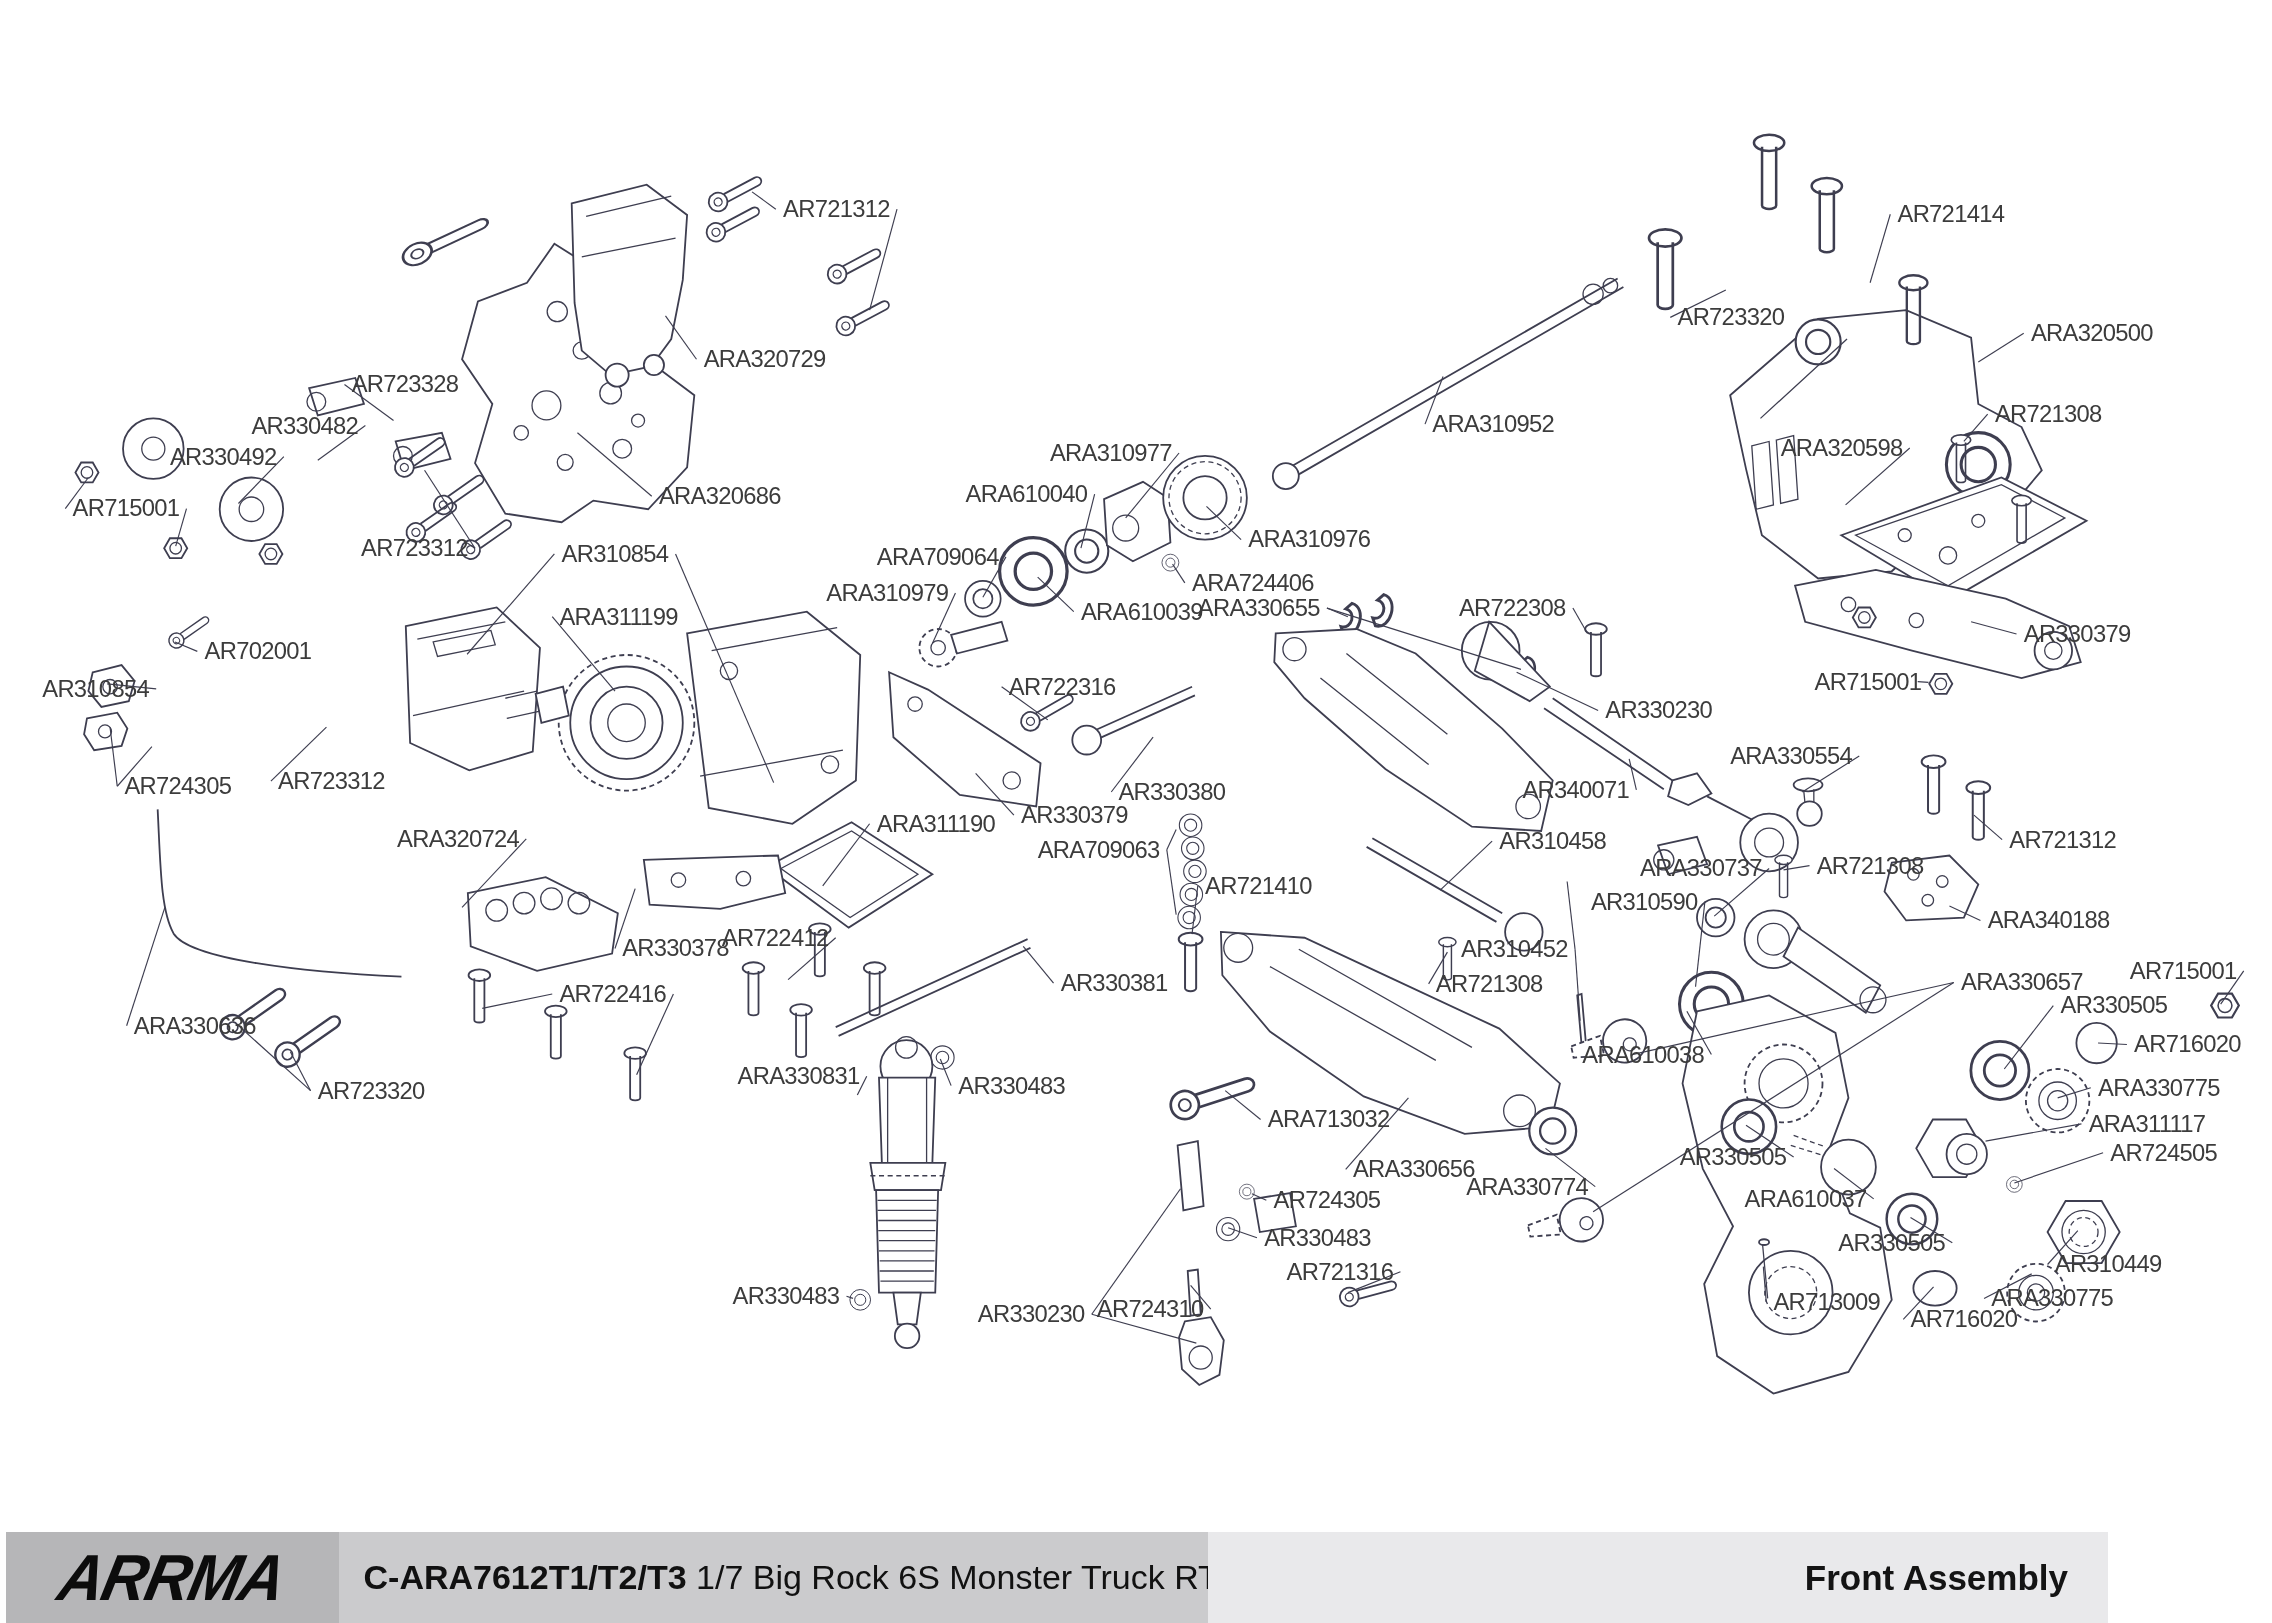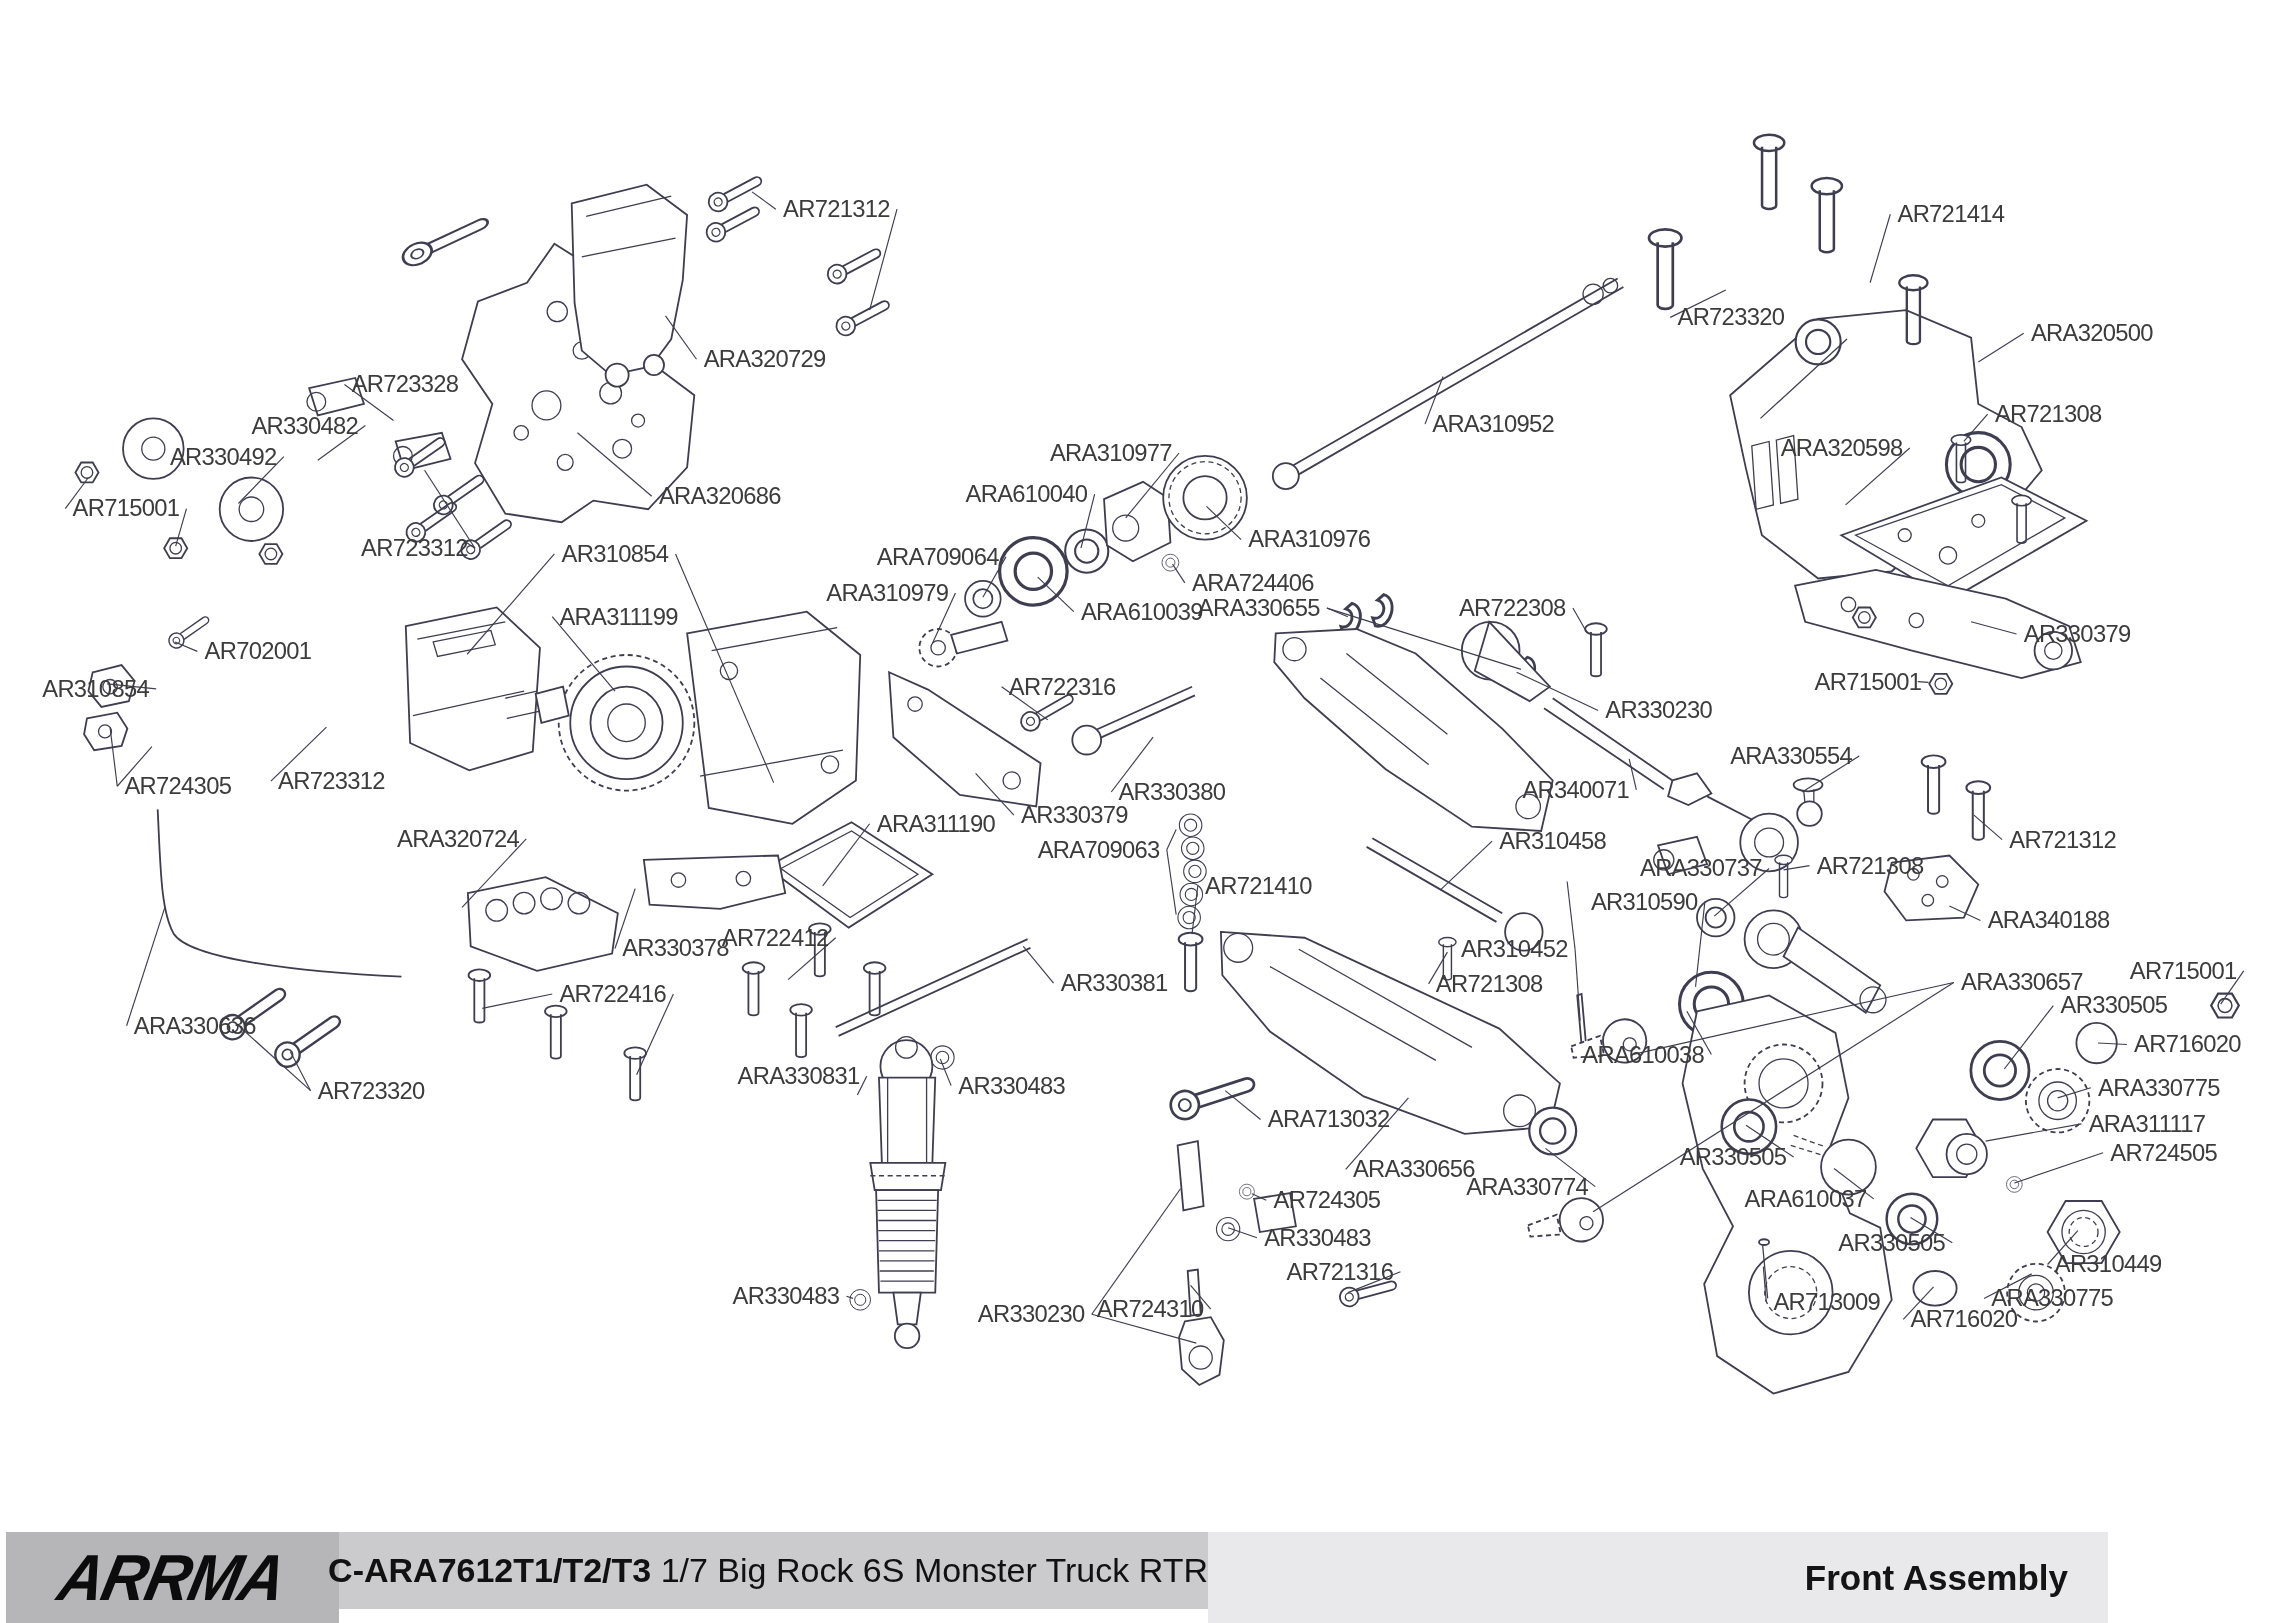--- a/index.html
+++ b/index.html
@@ -10,21 +10,21 @@
   #diagram .part{stroke:var(--line,#3e3e50);stroke-width:2.5;fill:#fff;}
   #diagram .part-n{stroke:var(--line,#3e3e50);stroke-width:2.5;fill:none;}
   #diagram .thin{stroke-width:1.8}
   #diagram .dash{stroke-dasharray:7 5}
   #leaders-layer line{stroke:var(--line,#3e3e50);stroke-width:1.6;}
   #labels-layer text{font-family:"Liberation Sans",sans-serif;font-size:33px;fill:#3c3c3c;letter-spacing:-1px;}
   
   #footer{position:absolute;left:0;top:1532px;width:2273px;height:91px;}
   #footer .logo-block{position:absolute;left:5.8px;top:0;width:333px;height:91px;background:var(--logoBg,#b6b6b8);display:flex;align-items:center;justify-content:center;}
   #footer .logo{font-weight:bold;font-style:italic;font-size:62px;color:#0c0c0c;transform:skewX(-12deg) scaleY(1.05);letter-spacing:-1.4px;}
-  #footer .title-bar{position:absolute;left:339px;top:0;width:869px;height:77px;background:var(--barBg,#cbcbcd);display:flex;align-items:center;justify-content:flex-end;}
+  #footer .title-bar{position:absolute;left:339px;top:0;width:869px;height:91px;background:var(--barBg,#cbcbcd);display:flex;align-items:center;}
   #footer .title-bar .code{font-weight:bold;font-size:34px;color:#111;margin-left:24.5px;white-space:pre;}
   #footer .title-bar .name{font-size:34px;color:#111;white-space:pre;}
   #footer .right-bar{position:absolute;left:1208px;top:0;width:900px;height:91px;background:var(--rightBg,#e9e9eb);display:flex;align-items:center;justify-content:flex-end;}
   #footer .right-bar .section{font-weight:bold;font-size:35px;color:#141414;margin-right:40px;}
 </style>
 </head>
 <body>
 
 <div id="stage">
 <svg id="diagram" width="2273" height="1623" viewBox="0 0 3150 2250">

